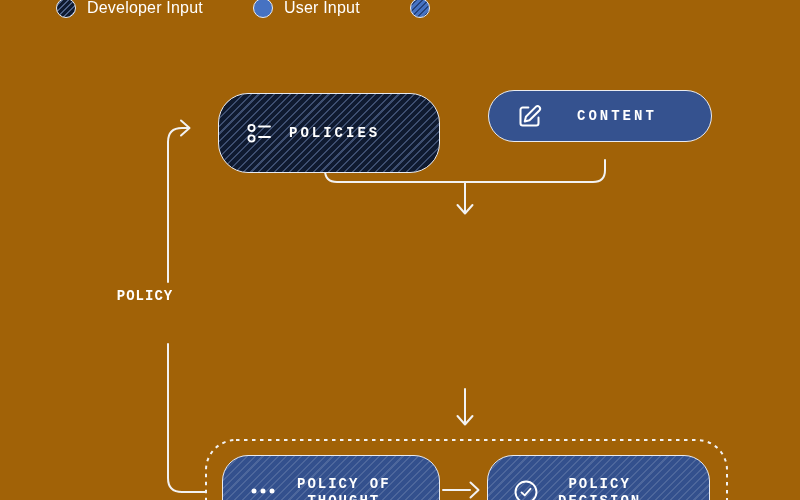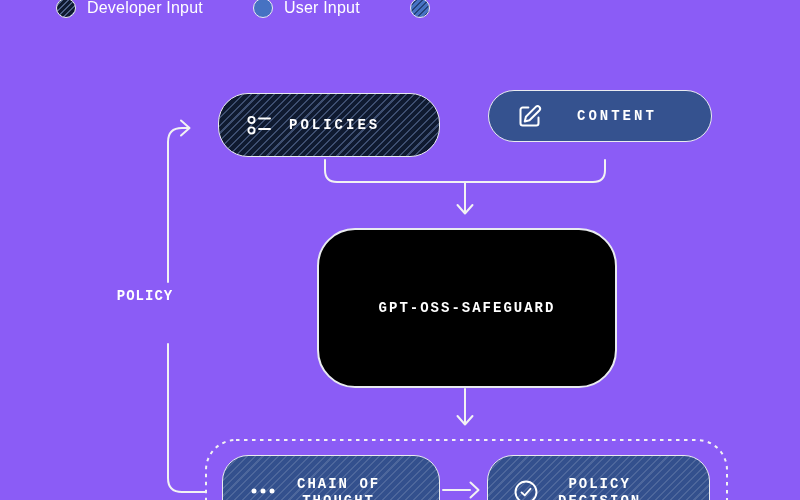--- a/index.html
+++ b/index.html
@@ -1,17 +1,17 @@
 <!DOCTYPE html>
 <html><head>
 <meta charset="utf-8">
 <style>
   html,body{margin:0;padding:0;background:#000;}
   .canvas{
-    position:relative;width:800px;height:500px;background:#8b5cf6;overflow:hidden;
+    position:relative;width:800px;height:500px;background:#a16207;overflow:hidden;
     font-family:"Liberation Sans",sans-serif;color:#fff;
   }
   .wires{position:absolute;left:0;top:0;z-index:1;}
   
   .legend{position:absolute;left:56px;top:-5px;display:flex;align-items:center;gap:50px;z-index:3;}
   .legend-item{display:flex;align-items:center;gap:11px;height:26px;}
   .legend-item span.lbl{font-size:16px;font-weight:500;letter-spacing:.2px;color:#fff;}
   .dot{width:20px;height:20px;border-radius:50%;border:1.5px solid #e9ebf0;box-sizing:border-box;flex:0 0 auto;}
   .dot-dev{background-color:#0f1a30;
     background-image:repeating-linear-gradient(135deg,rgba(130,155,205,.55) 0,rgba(130,155,205,.55) 1.2px,transparent 1.2px,transparent 4.2px);}
@@ -23,21 +23,21 @@
   .hatch-navy{background-color:#0f1a30;
     background-image:repeating-linear-gradient(135deg,rgba(125,150,200,.42) 0,rgba(125,150,200,.42) 1.5px,transparent 1.5px,transparent 5.5px);}
   .solid-blue{background-color:#35528f;}
   .hatch-blue{background-color:#33508d;
     background-image:repeating-linear-gradient(135deg,rgba(255,255,255,.13) 0,rgba(255,255,255,.13) 1.5px,transparent 1.5px,transparent 5.5px);}
   .node-label{font-family:"Liberation Mono","DejaVu Sans Mono",monospace;font-weight:bold;
     font-size:14px;letter-spacing:3px;color:#fff;white-space:nowrap;}
   .node-label-2l{font-family:"Liberation Mono","DejaVu Sans Mono",monospace;font-weight:bold;
     font-size:14px;letter-spacing:2px;line-height:17px;color:#fff;text-align:center;}
   .node-label-2l span{display:block;}
-  #box-policies{left:218px;top:93px;width:222px;height:64px;border-radius:30px;padding-left:27px;gap:17px;}
+  #box-policies{left:218px;top:93px;width:222px;height:80px;border-radius:30px;padding-left:27px;gap:17px;}
   #box-content{left:488px;top:90px;width:224px;height:52px;border-radius:30px;padding-left:27px;gap:34px;}
   #box-safeguard{left:317px;top:228px;width:300px;height:160px;border-radius:38px;background:#000;
     border-width:2px;justify-content:center;}
   #box-safeguard .node-label{letter-spacing:2px;font-size:14px;}
   #dashed-container{position:absolute;z-index:1;}
   #box-cot{left:222px;top:455px;width:218px;height:105px;border-radius:26px;align-items:flex-start;
     padding:20px 0 0 26px;gap:20px;}
   #box-decision{left:487px;top:455px;width:223px;height:105px;border-radius:26px;align-items:flex-start;
     padding:20px 0 0 24px;gap:18px;}
   .icon{flex:0 0 auto;display:block;}
@@ -104,34 +104,31 @@
   <div class="node solid-blue" id="box-content">
     <svg class="icon" width="27" height="27" viewBox="0 0 24 24">
       <g fill="none" stroke="#fff" stroke-width="1.8" stroke-linecap="round" stroke-linejoin="round">
         <path d="M11 4H6a2 2 0 0 0-2 2v12a2 2 0 0 0 2 2h12a2 2 0 0 0 2-2v-5"></path>
         <path d="M17.8 3.2a2.3 2.3 0 0 1 3.2 3.2L12 15.4 7.8 16.4l1-4.2 9-9z"></path>
       </g>
     </svg>
     <span class="node-label">CONTENT</span>
   </div>
 
-  <div class="node" id="box-safeguard">
-    <span class="node-label">GPT-OSS-SAFEGUARD</span>
-  </div>
 
   <div class="node hatch-blue" id="box-cot">
     <svg class="icon mt10" width="28" height="10" viewBox="0 0 28 10">
       <g fill="#fff">
         <circle cx="5" cy="5" r="2.5"></circle>
           <circle cx="14" cy="5" r="2.5"></circle>
           <circle cx="23" cy="5" r="2.5"></circle>
       </g>
     </svg>
     <div class="node-label-2l">
-      <span>CHAIN OF</span>
+      <span>POLICY OF</span>
       <span>THOUGHT</span>
     </div>
   </div>
 
   <div class="node hatch-blue" id="box-decision">
     <svg class="icon mt2" width="28" height="28" viewBox="0 0 28 28">
       <g fill="none" stroke="#fff" stroke-width="1.9" stroke-linecap="round" stroke-linejoin="round">
         <circle cx="14" cy="14" r="10.5"></circle>
         <polyline points="9.5,14.4 12.7,17.4 18.5,10.8"></polyline>
       </g>

